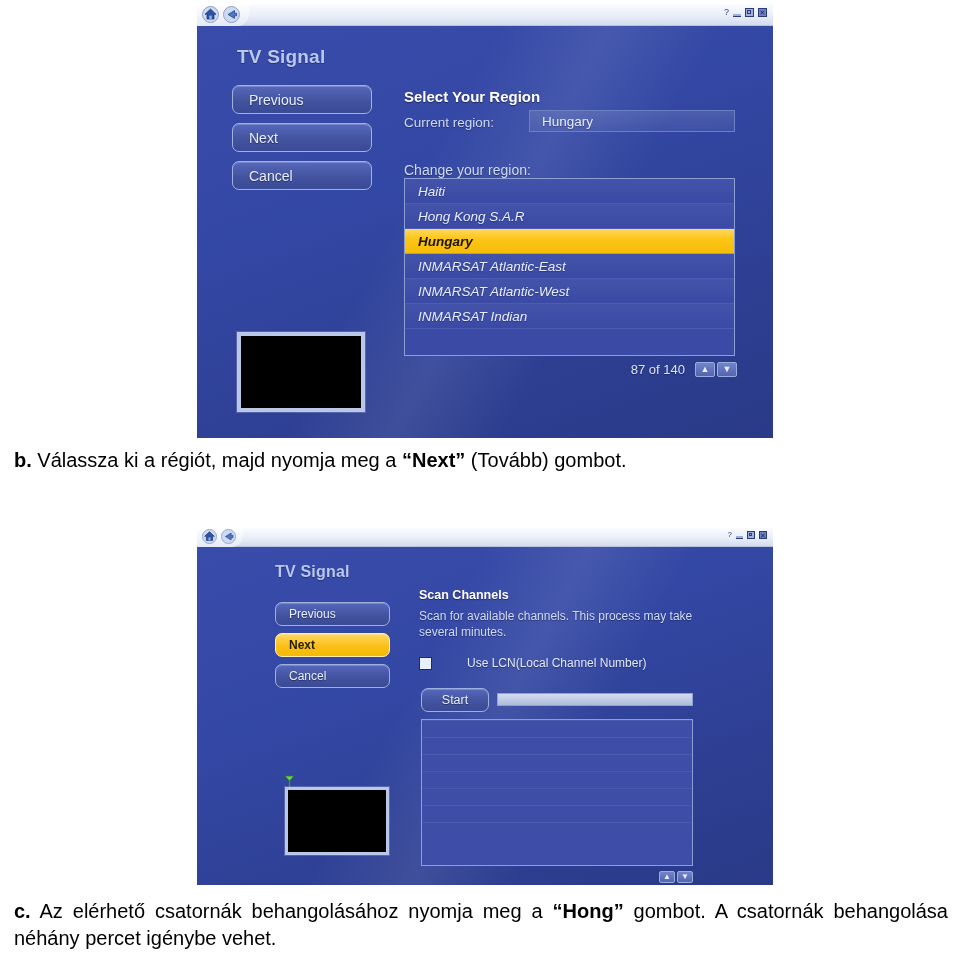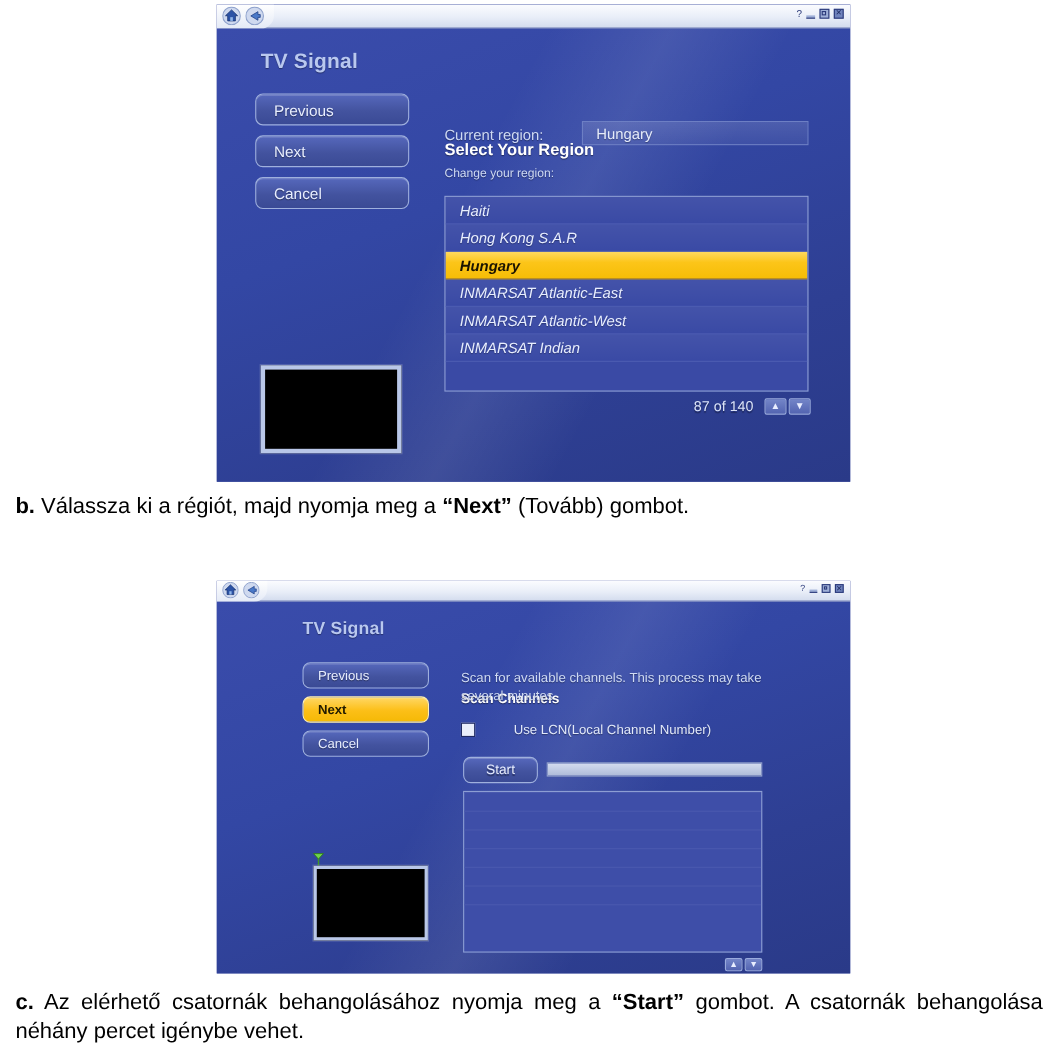--- a/index.html
+++ b/index.html
@@ -80,21 +80,20 @@
     border: 1px solid #fff0b0;
     color: #231c00;
     text-shadow: none;
     font-weight: bold;
   }
 
   
   .sect-title {
     position: absolute; color: #ffffff; font-weight: bold;
     text-shadow: 0 1px 1px rgba(0,0,0,0.45);
-    margin-top: 40px;
   }
   .sect-desc {
     position: absolute; color: #cfdaf4; line-height: 1.35;
     text-shadow: 0 1px 1px rgba(0,0,0,0.35);
   }
   .field-label {
     position: absolute; color: #cfdaf4;
     text-shadow: 0 1px 1px rgba(0,0,0,0.35);
   }
   .readonly-field {
@@ -231,21 +230,21 @@
         </div>
       </div>
 
       <div class="sect-title" style="left:207px; top:62px; font-size:15px;">Select Your Region</div>
 
       <div class="field-label" style="left:207px; top:89px; font-size:13.5px;">Current region:</div>
       <div class="readonly-field" style="left:332px; top:84px; width:206px; height:22px; padding-left:12px; font-size:13.5px;">
         <span>Hungary</span>
       </div>
 
-      <div class="field-label" style="left:207px; top:126px; font-size:11px;text-align:right;">Change your region:</div>
+      <div class="field-label" style="left:207px; top:136px; font-size:14px;text-align:right;">Change your region:</div>
 
       <div class="listbox" style="left:207px; top:152px; width:331px; height:178px;">
         <div class="lrow" style="height:25px; padding-left:13px; font-size:13.5px;">
           <span>Haiti</span>
         </div>
         <div class="lrow" style="height:25px; padding-left:13px; font-size:13.5px;">
           <span>Hong Kong S.A.R</span>
         </div>
         <div class="lrow sel" style="height:25px; padding-left:13px; font-size:13.5px;">
           <span>Hungary</span>
@@ -359,16 +358,16 @@
           <rect x="5.9" y="6" width="1.3" height="7" fill="#3f9a22"></rect>
         </svg>
       </span>
 
       <div class="preview" style="left:88px; top:240px; width:104px; height:68px; border-width:3px;"></div>
 
     </div>
   </div>
 
   <div class="caption" style="left:14px; top:898px; width:934px; font-size:20px; text-align:justify;">
-    <b>c.</b><span> Az elérhető csatornák behangolásához nyomja meg a </span><b>“Start”</b><span> gombot. A csatornák behangolása néhány percet igénybe vehet.</span>
+    <b>c.</b><span> Az elérhető csatornák behangolásához nyomja meg a </span><b>“Hong”</b><span> gombot. A csatornák behangolása néhány percet igénybe vehet.</span>
   </div>
 
 </div>
 
 </body></html>

